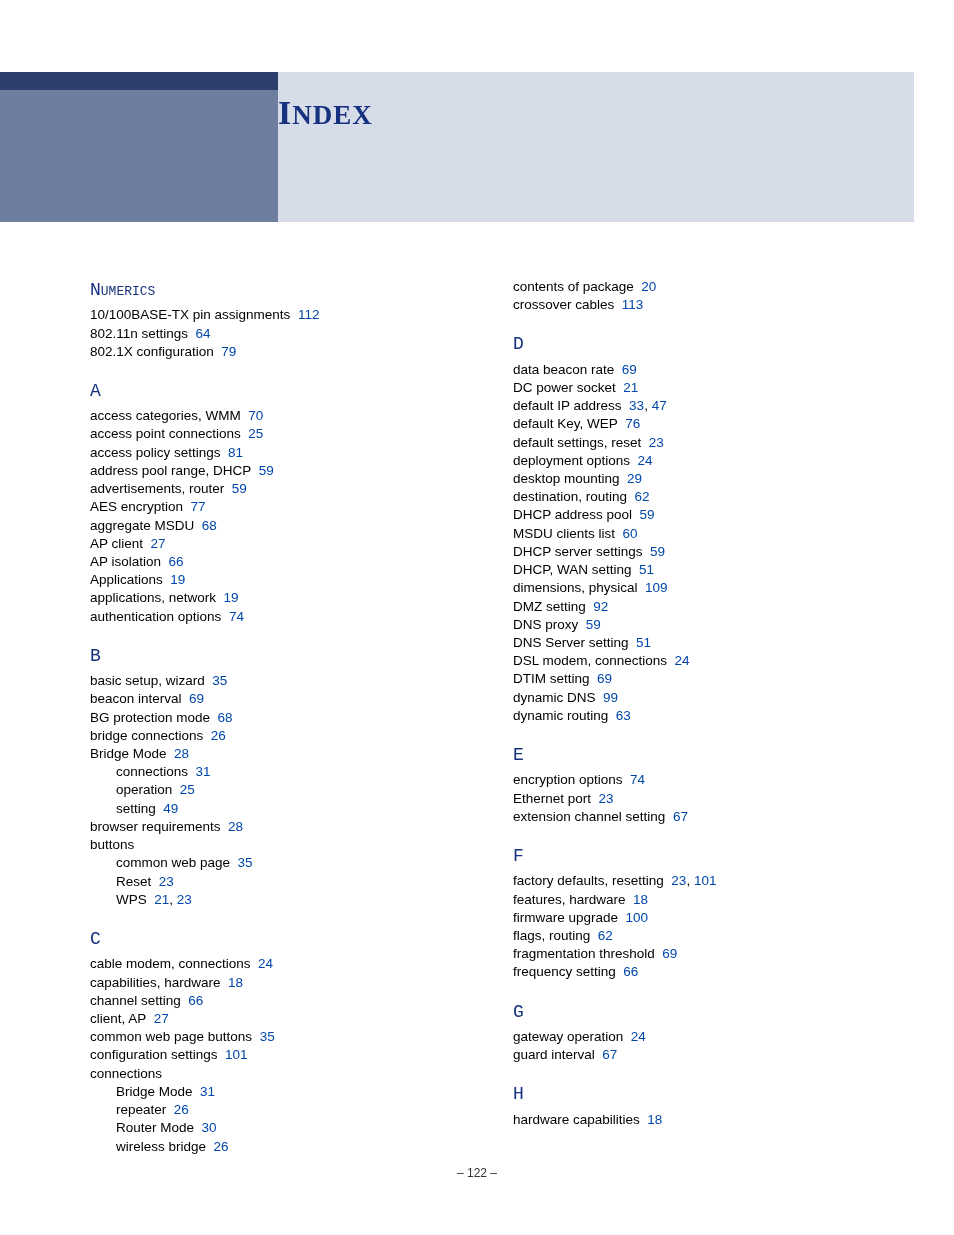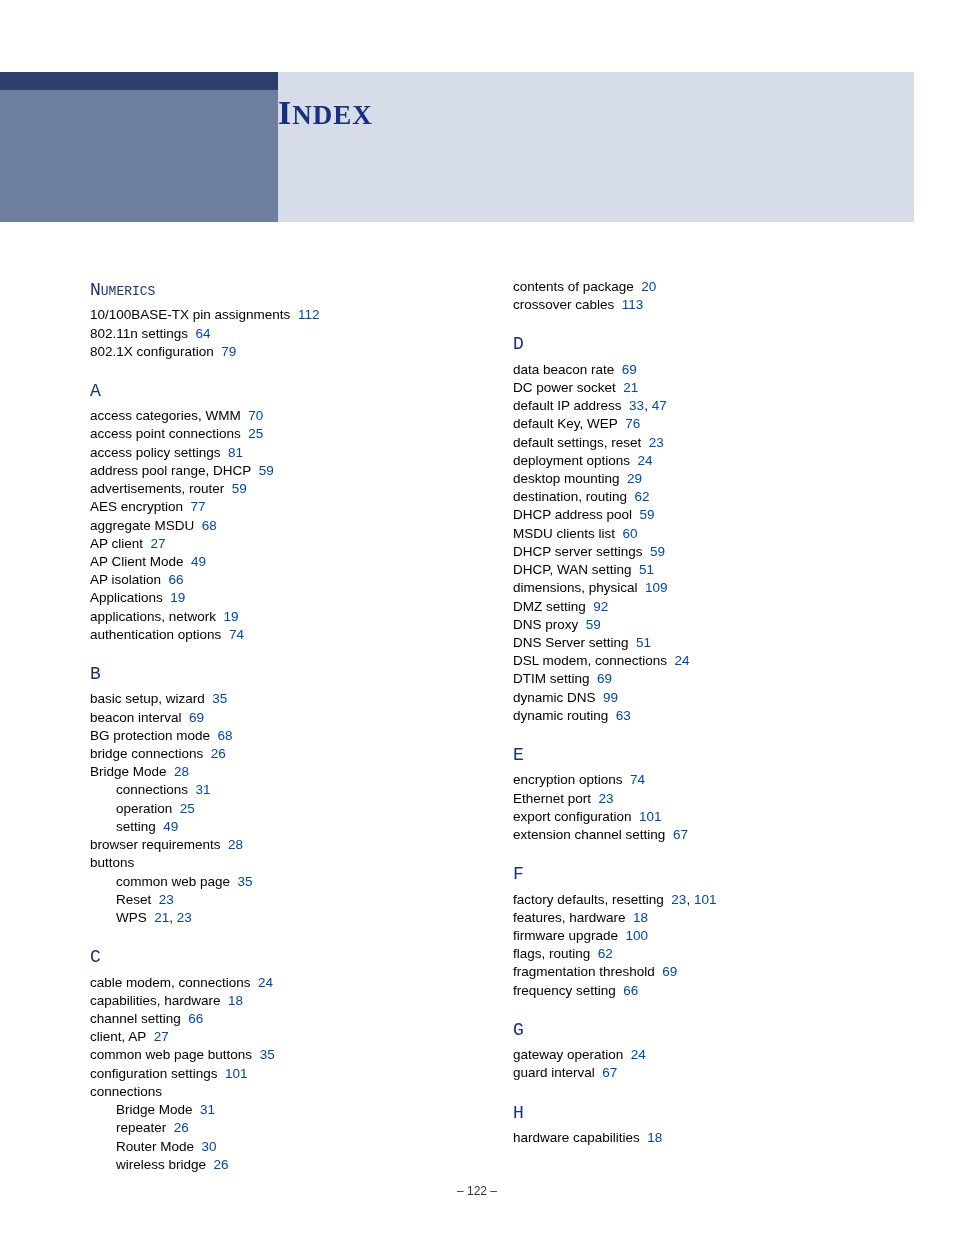--- a/index.html
+++ b/index.html
@@ -75,21 +75,20 @@
         <div class="entry"><span>802.1X configuration</span>&nbsp;&nbsp;<a class="pl" href="#">79</a></div>
         <div class="section-h"><span>A</span></div>
         <div class="entry"><span>access categories, WMM</span>&nbsp;&nbsp;<a class="pl" href="#">70</a></div>
         <div class="entry"><span>access point connections</span>&nbsp;&nbsp;<a class="pl" href="#">25</a></div>
         <div class="entry"><span>access policy settings</span>&nbsp;&nbsp;<a class="pl" href="#">81</a></div>
         <div class="entry"><span>address pool range, DHCP</span>&nbsp;&nbsp;<a class="pl" href="#">59</a></div>
         <div class="entry"><span>advertisements, router</span>&nbsp;&nbsp;<a class="pl" href="#">59</a></div>
         <div class="entry"><span>AES encryption</span>&nbsp;&nbsp;<a class="pl" href="#">77</a></div>
         <div class="entry"><span>aggregate MSDU</span>&nbsp;&nbsp;<a class="pl" href="#">68</a></div>
         <div class="entry"><span>AP client</span>&nbsp;&nbsp;<a class="pl" href="#">27</a></div>
-        <div class="entry"><span>AP Client Mode</span>&nbsp;&nbsp;<a class="pl" href="#">49</a></div>
         <div class="entry"><span>AP isolation</span>&nbsp;&nbsp;<a class="pl" href="#">66</a></div>
         <div class="entry"><span>Applications</span>&nbsp;&nbsp;<a class="pl" href="#">19</a></div>
         <div class="entry"><span>applications, network</span>&nbsp;&nbsp;<a class="pl" href="#">19</a></div>
         <div class="entry"><span>authentication options</span>&nbsp;&nbsp;<a class="pl" href="#">74</a></div>
         <div class="section-h"><span>B</span></div>
         <div class="entry"><span>basic setup, wizard</span>&nbsp;&nbsp;<a class="pl" href="#">35</a></div>
         <div class="entry"><span>beacon interval</span>&nbsp;&nbsp;<a class="pl" href="#">69</a></div>
         <div class="entry"><span>BG protection mode</span>&nbsp;&nbsp;<a class="pl" href="#">68</a></div>
         <div class="entry"><span>bridge connections</span>&nbsp;&nbsp;<a class="pl" href="#">26</a></div>
         <div class="entry"><span>Bridge Mode</span>&nbsp;&nbsp;<a class="pl" href="#">28</a></div>
@@ -134,21 +133,20 @@
         <div class="entry"><span>DMZ setting</span>&nbsp;&nbsp;<a class="pl" href="#">92</a></div>
         <div class="entry"><span>DNS proxy</span>&nbsp;&nbsp;<a class="pl" href="#">59</a></div>
         <div class="entry"><span>DNS Server setting</span>&nbsp;&nbsp;<a class="pl" href="#">51</a></div>
         <div class="entry"><span>DSL modem, connections</span>&nbsp;&nbsp;<a class="pl" href="#">24</a></div>
         <div class="entry"><span>DTIM setting</span>&nbsp;&nbsp;<a class="pl" href="#">69</a></div>
         <div class="entry"><span>dynamic DNS</span>&nbsp;&nbsp;<a class="pl" href="#">99</a></div>
         <div class="entry"><span>dynamic routing</span>&nbsp;&nbsp;<a class="pl" href="#">63</a></div>
         <div class="section-h"><span>E</span></div>
         <div class="entry"><span>encryption options</span>&nbsp;&nbsp;<a class="pl" href="#">74</a></div>
         <div class="entry"><span>Ethernet port</span>&nbsp;&nbsp;<a class="pl" href="#">23</a></div>
-        <div class="entry"><span>export configuration</span>&nbsp;&nbsp;<a class="pl" href="#">101</a></div>
         <div class="entry"><span>extension channel setting</span>&nbsp;&nbsp;<a class="pl" href="#">67</a></div>
         <div class="section-h"><span>F</span></div>
         <div class="entry"><span>factory defaults, resetting</span>&nbsp;&nbsp;<a class="pl" href="#">23</a><span class="comma">, </span><a class="pl" href="#">101</a></div>
         <div class="entry"><span>features, hardware</span>&nbsp;&nbsp;<a class="pl" href="#">18</a></div>
         <div class="entry"><span>firmware upgrade</span>&nbsp;&nbsp;<a class="pl" href="#">100</a></div>
         <div class="entry"><span>flags, routing</span>&nbsp;&nbsp;<a class="pl" href="#">62</a></div>
         <div class="entry"><span>fragmentation threshold</span>&nbsp;&nbsp;<a class="pl" href="#">69</a></div>
         <div class="entry"><span>frequency setting</span>&nbsp;&nbsp;<a class="pl" href="#">66</a></div>
         <div class="section-h"><span>G</span></div>
         <div class="entry"><span>gateway operation</span>&nbsp;&nbsp;<a class="pl" href="#">24</a></div>

